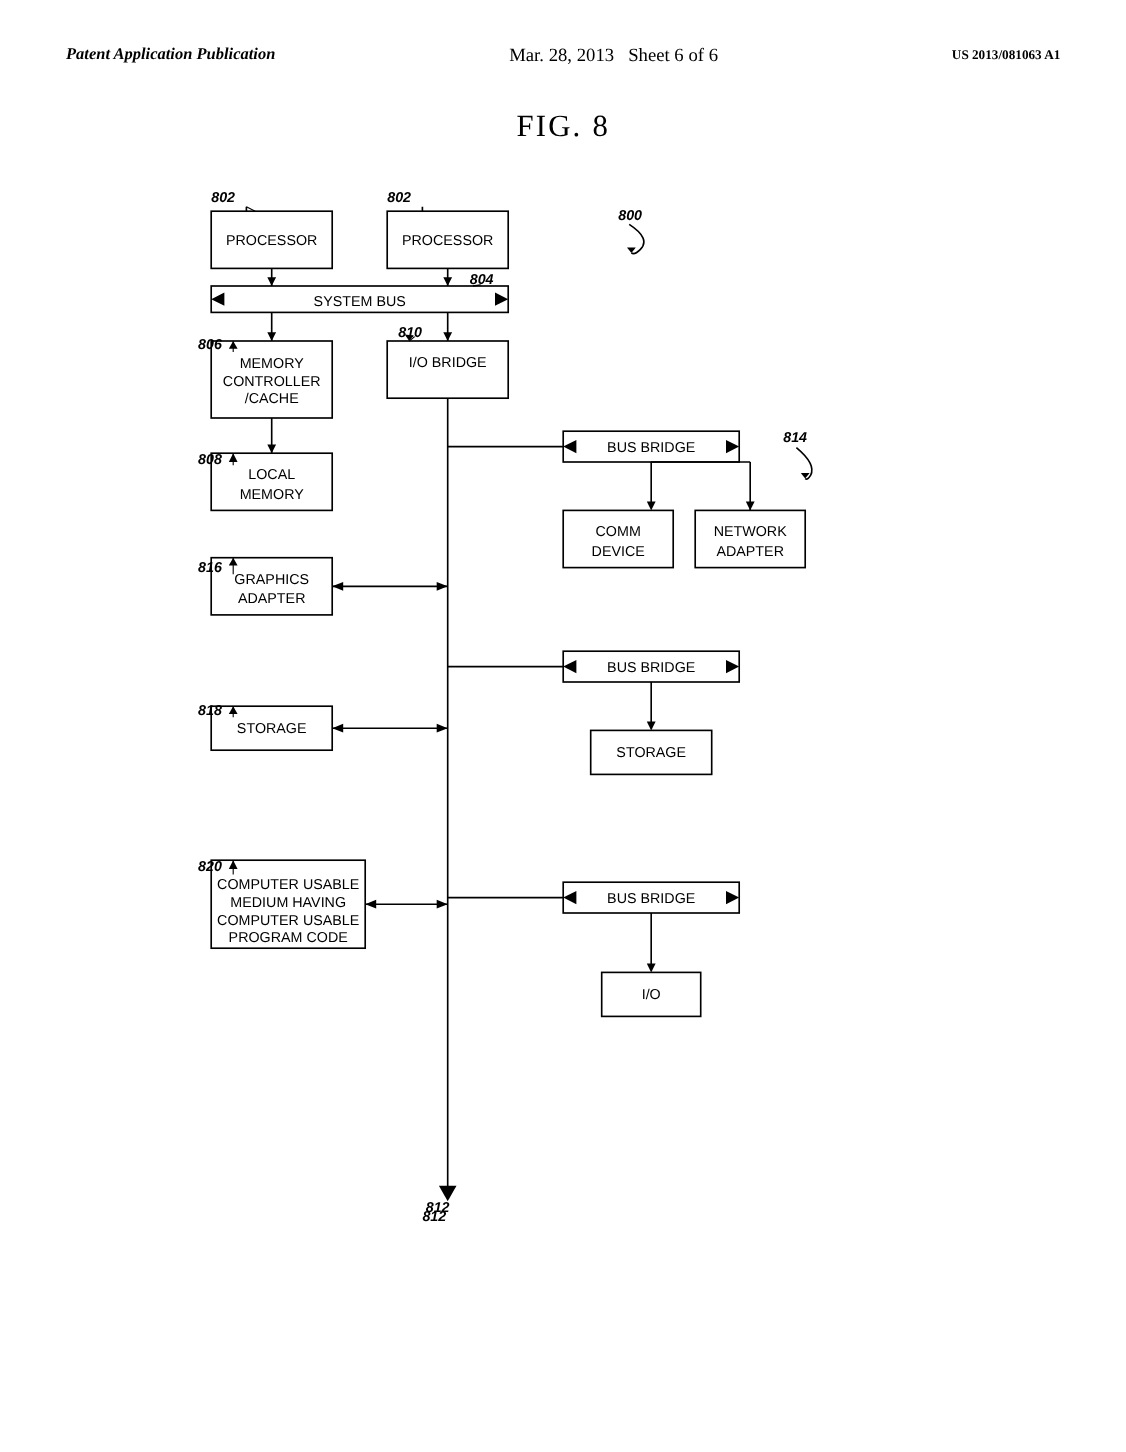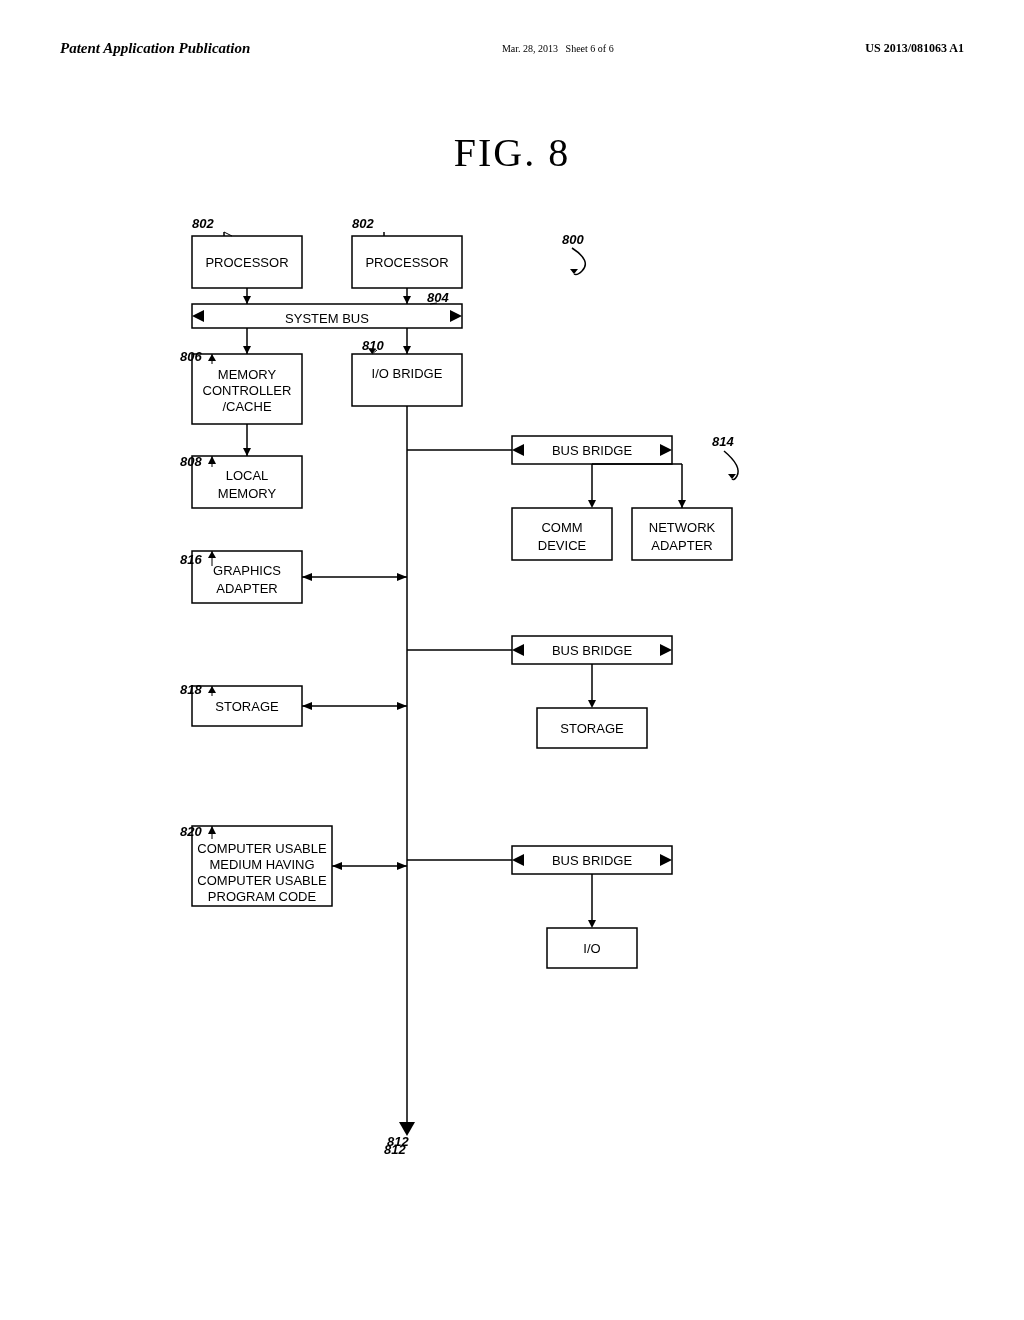--- a/index.html
+++ b/index.html
@@ -24,39 +24,38 @@
       padding: 40px 60px 20px 60px;
       border-bottom: none;
       font-family: Liberation Serif, serif;
     }
     .header-left {
       font-size: 15px;
       font-weight: bold;
       font-style: italic;
     }
     .header-center {
-      font-size: 10px;
+      font-size: 17px;
       text-align: center;
     }
     .header-right {
       font-size: 12px;
       font-weight: bold;
     }
     .diagram-area {
       position: relative;
       width: 100%;
       padding: 20px 60px;
     }
     .fig-title {
       text-align: center;
-      font-size: 40px;
+      font-size: 28px;
       font-weight: normal;
       margin-bottom: 30px;
       letter-spacing: 2px;
-      margin-top: 32px;
     }
     svg.diagram {
       display: block;
       margin: 0 auto;
       width: 700px;
       height: 980px;
     }
     
     .box-rect {
       fill: #fff;

